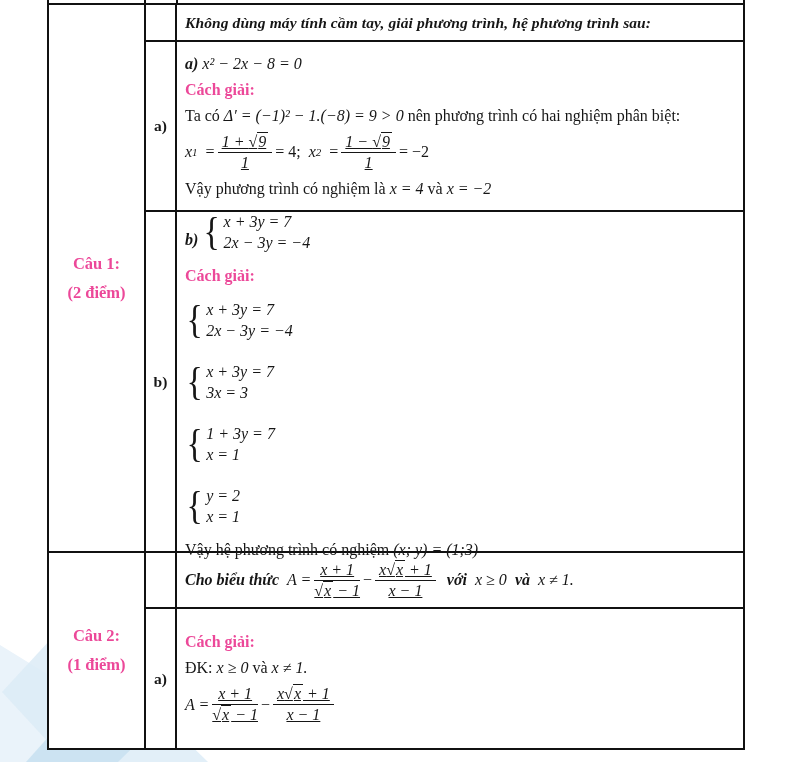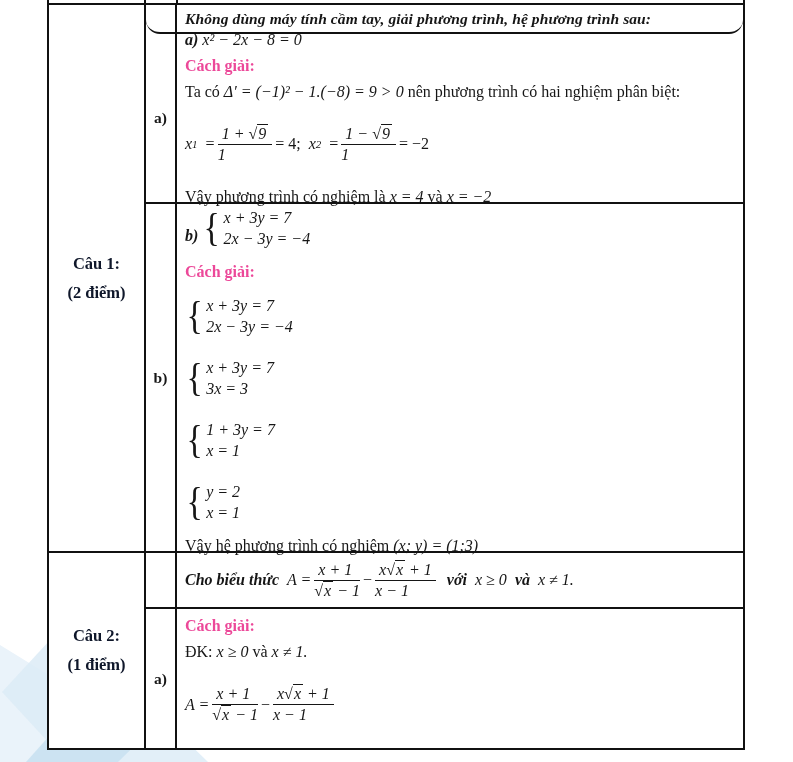--- a/index.html
+++ b/index.html
@@ -32,49 +32,49 @@
     display:flex; flex-direction:column;
     z-index:1;
   }
   .band { display:flex; min-height:0; }
   .band1 { height:548px; border-bottom:2px solid #111; }
   .band2 { flex:1; }
 
   .colq {
     width:97px; border-right:2px solid #111;
     display:flex; flex-direction:column; align-items:center; justify-content:center;
-    color:#0f172a; font-weight:bold; font-size:16.5px;
+    color:#ec4899; font-weight:bold; font-size:16.5px;
     text-align:center;
   }
   .colq .pts { margin-top:9px; }
   .colrest { flex:1; display:flex; flex-direction:column; min-width:0; }
 
   .row { display:flex; min-height:0; }
   .colab {
     width:31px; border-right:2px solid #111; flex:none;
     display:flex; align-items:center; justify-content:center;
     font-weight:bold; font-size:15.5px;
   }
   .cell { flex:1; padding:2px 6px 2px 8px; display:flex; flex-direction:column; justify-content:center; min-width:0; }
 
-  .hrow1 { height:29px; border-bottom:2px solid #111;border-radius:14px; }
+  .hrow1 { height:37px; border-bottom:2px solid #111; }
   .rowa  { height:170px; border-bottom:2px solid #111; }
   .rowb  { flex:1; }
   .hrow2 { height:56px; border-bottom:2px solid #111; }
   .rowa2 { flex:1; }
 
   .line { margin:4px 0; }
   .bi { font-weight:bold; font-style:italic; }
   .it { font-style:italic; }
   .red { color:#ec4899; font-weight:bold; }
   .hdr { font-weight:bold; font-style:italic; font-size:15.5px; letter-spacing:.1px; }
 
   sub { font-size:11px; font-style:italic; }
 
-  .frac { display:inline-block; text-align:left; vertical-align:middle; margin:16px 3px; font-style:italic; }
+  .frac { display:inline-block; text-align:center; vertical-align:middle; margin:0 3px; font-style:italic;text-decoration:underline; }
   .frac .num { display:block; border-bottom:1.4px solid #161616; padding:0 4px 1px; }
   .frac .den { display:block; padding-top:1px; }
 
   .sqrt { white-space:nowrap; }
   .rsym { font-style:normal; }
   .rad  { border-top:1.4px solid #161616; padding:0 2px 0 1px; }
 
   .sys { display:inline-flex; align-items:center; margin:6px 0; }
   .brace { font-size:40px; font-weight:400; line-height:.9; margin-right:2px; transform:scaleX(.85); font-style:normal; }
   .syslines { display:inline-flex; flex-direction:column; }

